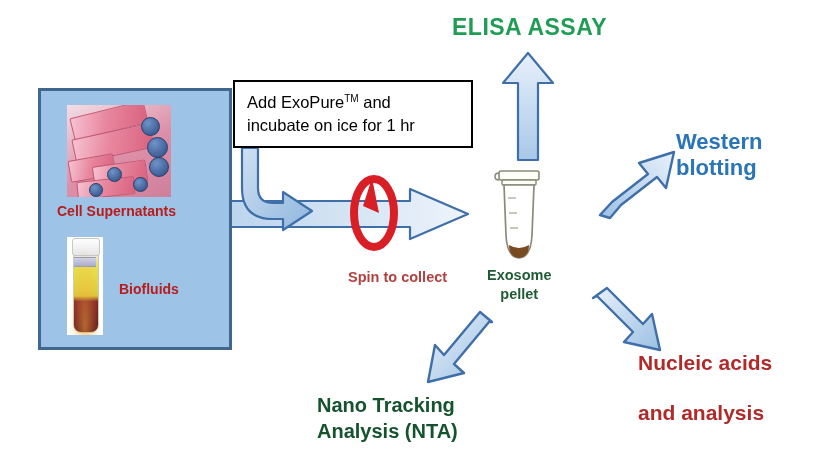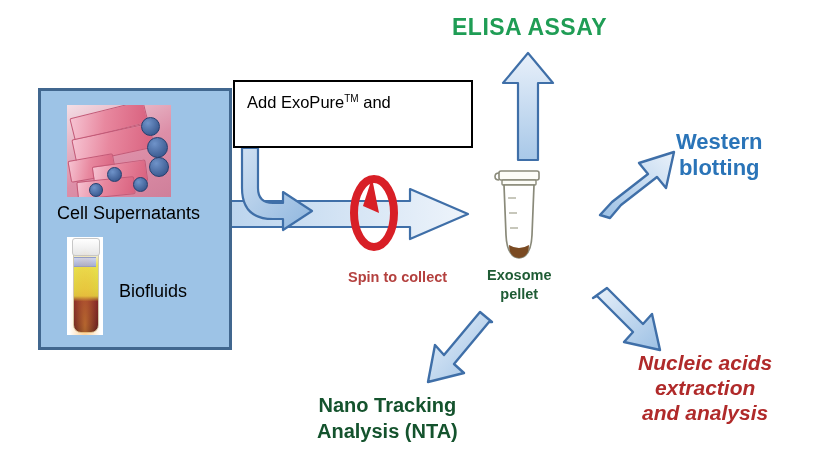--- a/index.html
+++ b/index.html
@@ -94,23 +94,23 @@
   }
   .bt-glow {
     position: absolute;
     inset: 0;
     background: radial-gradient(ellipse at 50% 90%, rgba(255,170,60,.55) 0%, rgba(255,255,255,0) 62%);
     pointer-events: none;
   }
 
   .panel-caption {
     position: absolute;
-    font-weight: normal;
-    font-size: 18px;
-    color: #000000;
+    font-weight: bold;
+    font-size: 14px;
+    color: #b91c1c;
     white-space: nowrap;
   }
   .cap-supernatants { left: 16px; top: 112px; }
   .cap-biofluids    { left: 78px; top: 190px; }
 
   
   .instruction-box {
     position: absolute;
     left: 233px;
     top: 80px;
@@ -123,33 +123,33 @@
     font-size: 16.5px;
     color: #000000;
     line-height: 1.42;
   }
   .instruction-box sup { font-size: 10px; vertical-align: super; }
 
   
   .arrow-svg { position: absolute; overflow: visible; }
 
   
-  .lbl { position: absolute; white-space: nowrap; font-weight: bold; text-align: center; }
+  .lbl { position: absolute; white-space: nowrap; font-weight: bold; }
 
   .lbl-elisa {
     left: 452px; top: 14px;
     font-size: 23px; color: #1f9d55; letter-spacing: .5px;
   }
   .lbl-western {
     left: 676px; top: 129px;
     font-size: 22px; color: #2a74b8; line-height: 1.18;
   }
   .lbl-nucleic {
     left: 638px; top: 350px;
-    font-size: 21px; color: #b02a2a; line-height: 1.2; font-style: italic;
+    font-size: 21px; color: #b02a2a; line-height: 1.2;
   }
   .lbl-nta {
     left: 317px; top: 392px;
     font-size: 20px; color: #14532d; line-height: 1.3;
   }
   .lbl-spin {
     left: 348px; top: 268px;
     font-size: 14.5px; color: #b4413f; line-height: 1.32; 
   }
   .lbl-pellet {
@@ -256,20 +256,21 @@
       <div class="bt-glow"></div>
     </div>
 
     <div class="panel-caption cap-supernatants">Cell Supernatants</div>
 
     <div class="panel-caption cap-biofluids">Biofluids</div>
   </div>
 
   <div class="instruction-box">
     <span>Add ExoPure</span><sup>TM</sup><span> and</span><br>
+    <span>incubate on ice for 1 hr</span>
   </div>
 
   <svg class="eppendorf" width="64" height="104" viewBox="0 0 64 104">
 
     <path d="M 11,8 q -4,0 -4,3.5 q 0,3.5 4,3.5" fill="#ffffff" stroke="#8a8a7a" stroke-width="1.6"></path>
 
     <rect x="11" y="6" width="40" height="9" rx="2" fill="#fdfdf8" stroke="#8a8a7a" stroke-width="1.6"></rect>
 
     <rect x="14" y="15" width="34" height="5" rx="1" fill="#fdfdf8" stroke="#8a8a7a" stroke-width="1.4"></rect>
 
@@ -284,21 +285,21 @@
 
   <div class="lbl lbl-elisa">ELISA ASSAY</div>
 
   <div class="lbl lbl-western">
     <span>Western</span><br>
     <span>blotting</span>
   </div>
 
   <div class="lbl lbl-nucleic">
     <span>Nucleic acids</span><br>
-    <span>extraction</span><br>
+    <br>
     <span>and analysis</span>
   </div>
 
   <div class="lbl lbl-nta">
     <span>Nano Tracking</span><br>
     <span>Analysis (NTA)</span>
   </div>
 
   <div class="lbl lbl-spin">
     <span>Spin to collect</span>

